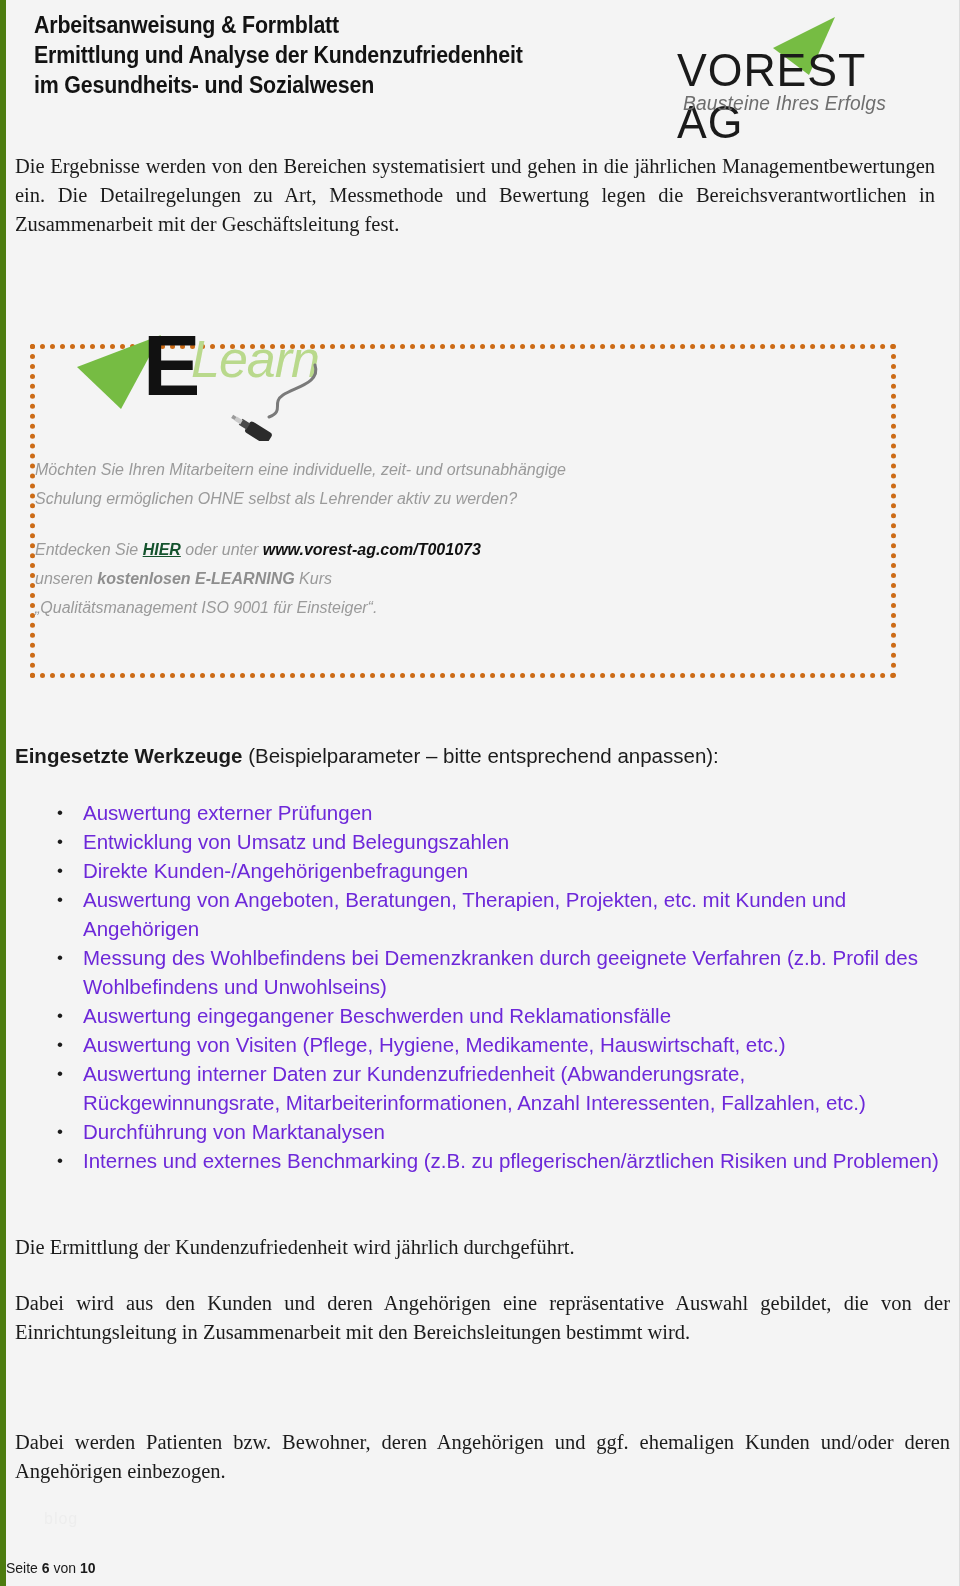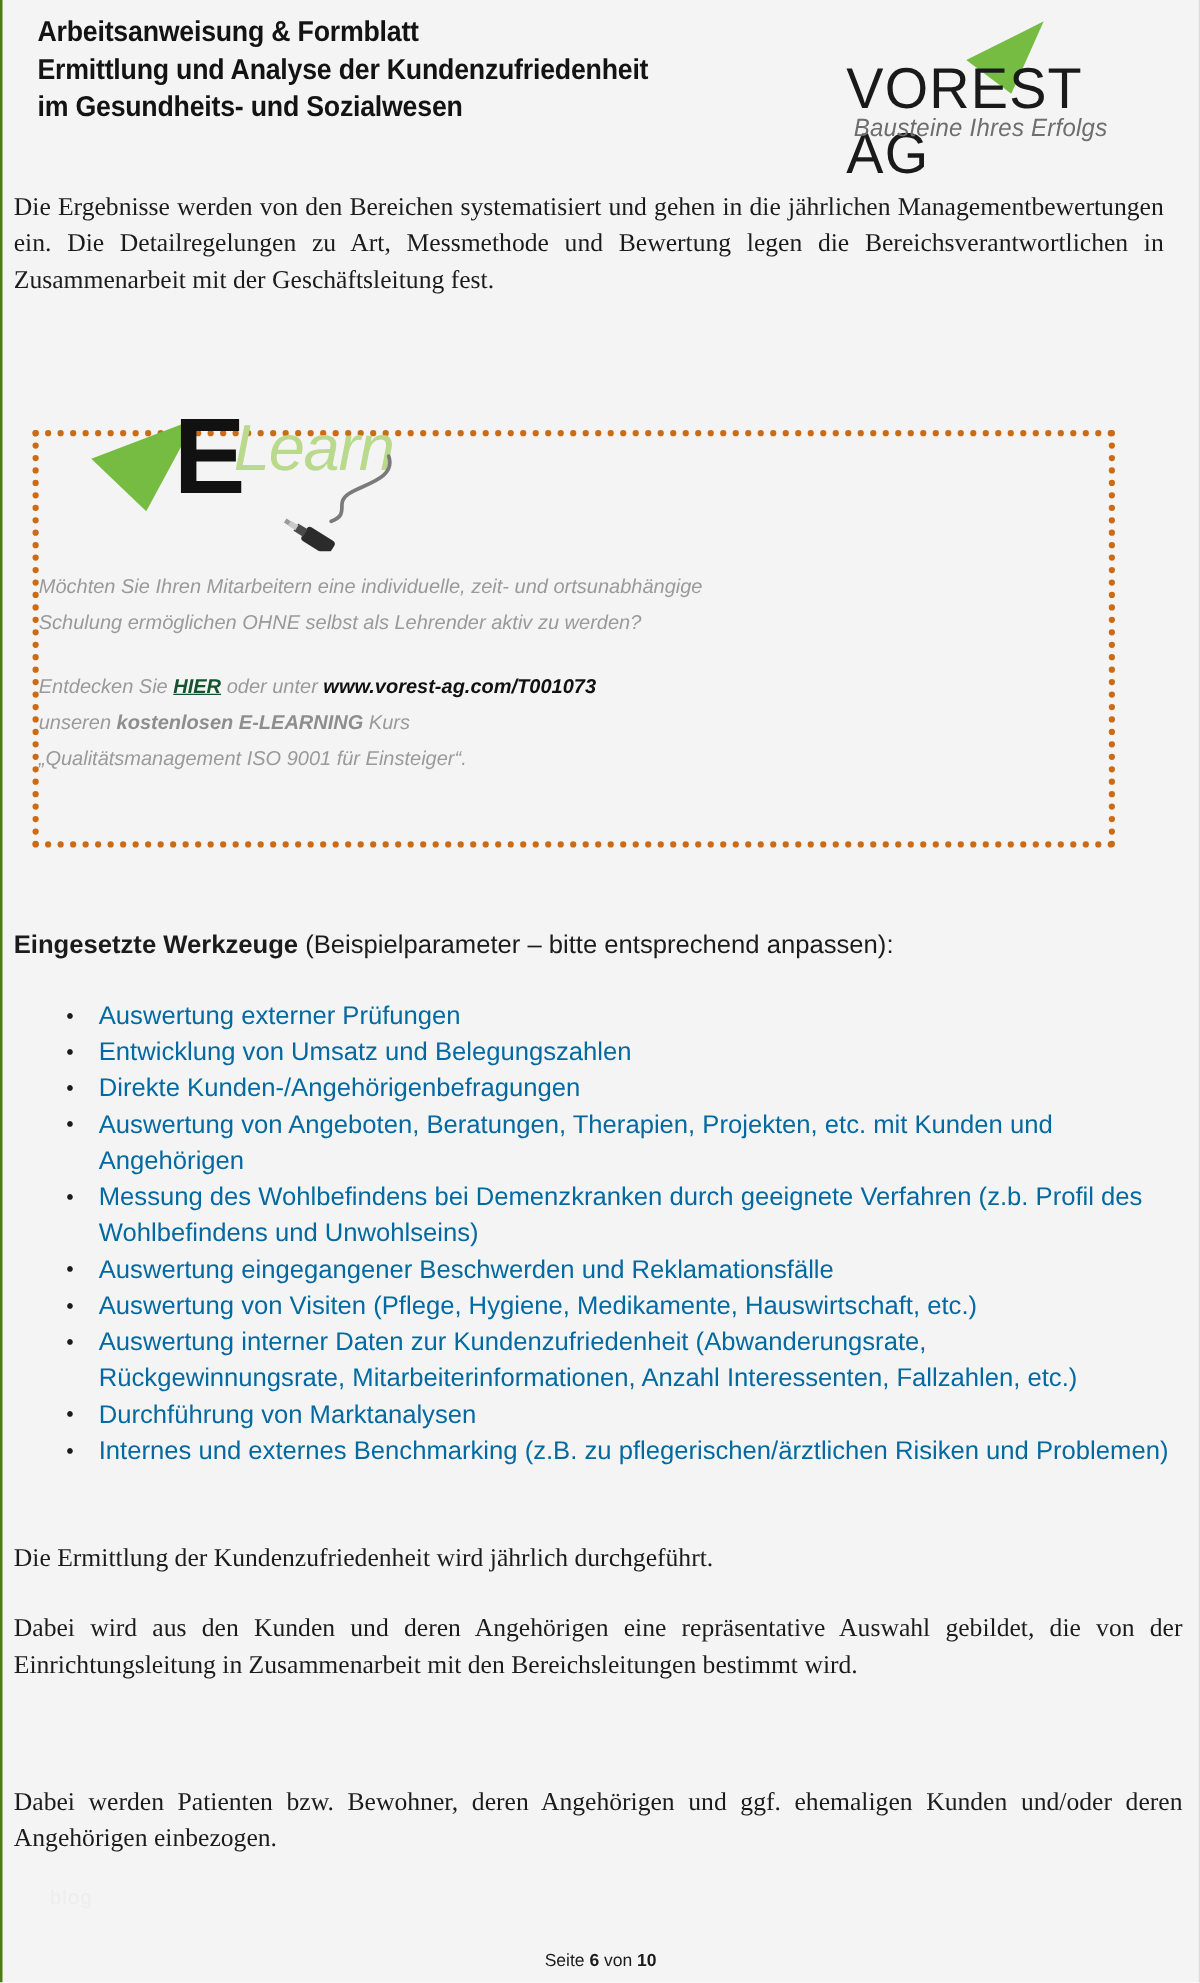--- a/index.html
+++ b/index.html
@@ -9,21 +9,21 @@
   }
   body {
     font-family: "Liberation Sans", sans-serif;
   }
   #page {
     position: relative;
     width: 960px;
     height: 1586px;
     background: #f4f4f4;
     box-sizing: border-box;
-    border-left: 2px solid #4d7c0f;
+    border-left: 6px solid #4d7c0f;
     border-right: 1px solid #dcdcdc;
     overflow: hidden;
   }
 
   
   .header {
     position: absolute;
     left: 28px;
     top: 10px;
     right: 14px;
@@ -200,21 +200,21 @@
     width: 930px;
     margin: 0;
     padding: 0;
     list-style: none;
   }
   .tools-list li {
     position: relative;
     padding-left: 68px;
     font-size: 20.5px;
     line-height: 29px;
-    color: #0369a1;
+    color: #6d28d9;
   }
   .tools-list li::before {
     content: "\2022";
     position: absolute;
     left: 42px;
     top: 0;
     font-size: 17px;
     color: #1b1b1b;
   }
 
@@ -229,21 +229,21 @@
     top: 1510px;
     font-size: 16px;
     color: #ededed;
     letter-spacing: 1px;
   }
   .footer {
     position: absolute;
     left: 0;
     top: 1560px;
     width: 100%;
-    text-align: center;
+    text-align: left;
     font-size: 14px;
     color: #1b1b1b;
   }
   .footer b { font-weight: bold; }
 </style>
 </head>
 <body>
 
 <div id="page">
 

